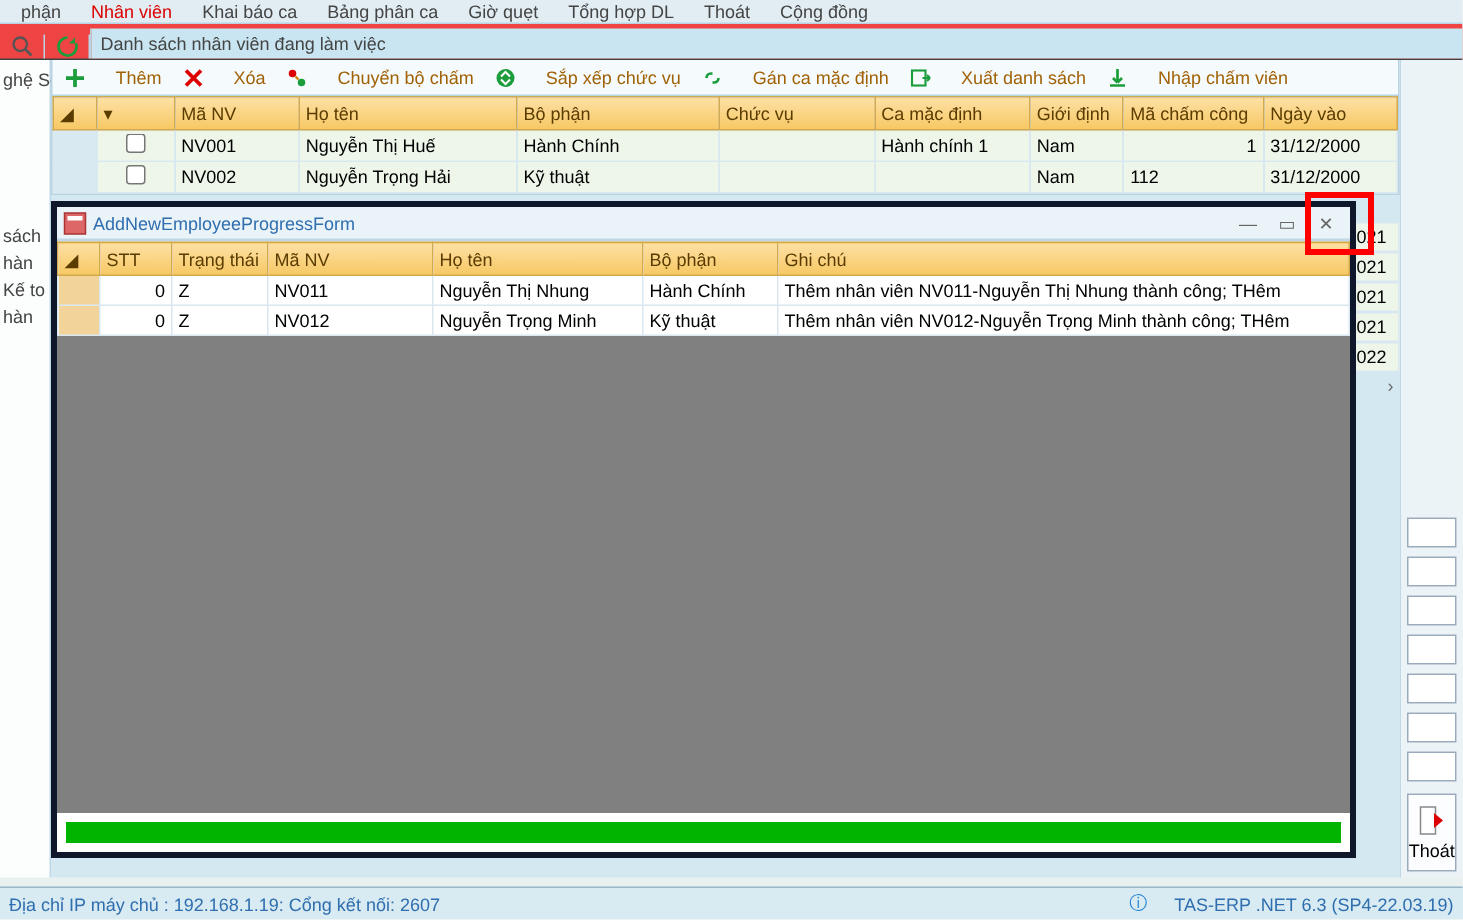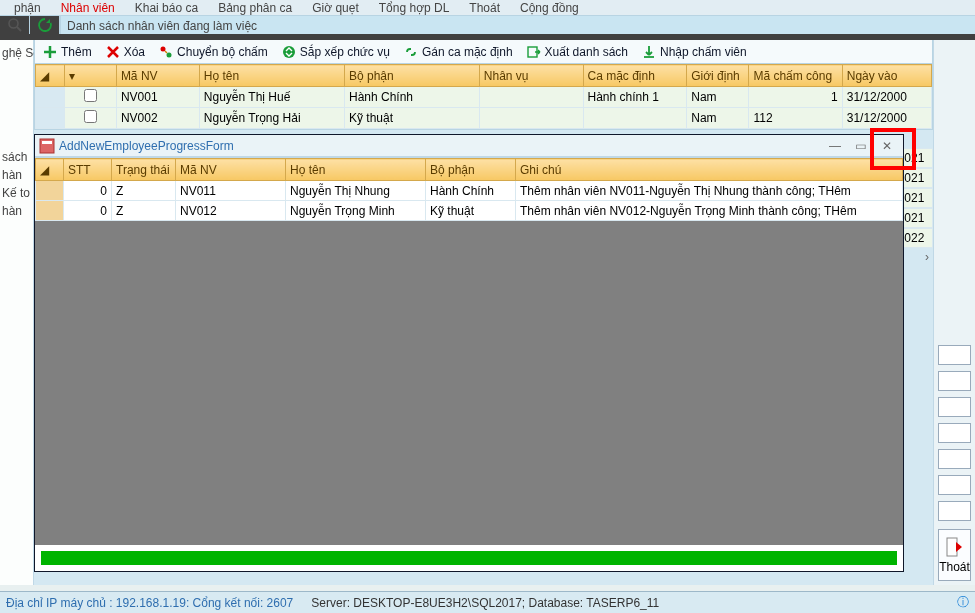--- a/index.html
+++ b/index.html
@@ -2,32 +2,32 @@
 <html><head>
 <meta charset="utf-8">
 <style>
 * { box-sizing: border-box; margin: 0; padding: 0; font-family: Tahoma, Arial, sans-serif; font-size: 12px; }
 html, body { width: 975px; height: 613px; overflow: hidden; background: #e8f0f0; }
 
 .menubar { display: flex; align-items: center; height: 16px; padding-left: 4px; border-bottom: 1px solid #b8d4e3; background: #e2edf3; }
 .menubar .item { padding: 3px 10px; color: #444; cursor: pointer; }
 .menubar .item.active { color: #d00; }
 
-.toolbar-row { display: flex; height: 24px; border-bottom: 6px solid #404040; background: #404040; }
+.toolbar-row { display: flex; height: 24px; border-bottom: 1px solid #404040; background: #ef4444; align-items: flex-end; }
 .tool-cell { width: 30px; display: flex; align-items: center; justify-content: center; border-right: 1px solid #b8d4e3; cursor: pointer; }
 .icon-svg { width: 16px; height: 16px; }
 
 .main-area { display: flex; height: calc(613px - 22px - 24px - 22px); }
 .left-panel { width: 34px; background: #fcfefd; border-right: 1px solid #c0d8e6; padding: 4px 2px; color: #444; line-height: 1.5; }
 .left-panel .frag { white-space: nowrap; }
 
 .center { flex: 1; position: relative; background: #d4e8f2; }
 .list-title { height: 22px; background: #c9e5f2; border: 1px solid #b8d4e3; padding: 3px 6px; color: #444; }
 .action-bar { height: 24px; display: flex; align-items: center; background: #f5fafc; border: 1px solid #b8d4e3; border-top: none; padding-left: 2px; gap: 2px; }
-.action { display: flex; align-items: center; gap: 4px; padding: 2px 6px; color: #0f172a; cursor: pointer; }
+.action { display: flex; align-items: center; gap: 20px; padding: 2px 6px; color: #a16207; cursor: pointer; }
 .action .ico { width: 14px; height: 14px; display: inline-flex; align-items: center; justify-content: center; }
 
 .grid1 { border: 1px solid #b8d4e3; border-top: none; }
 .grid1 table { border-collapse: collapse; width: 100%; table-layout: fixed; }
 .grid1 th { background: linear-gradient(#fde0a4,#f7c863); border: 1px solid #d4a84c; font-weight: normal; color: #5a3c00; padding: 3px 4px; text-align: left; height: 22px; white-space: nowrap; overflow: hidden; }
 .grid1 th.arrow { width: 28px; background: linear-gradient(#fde0a4,#f7c863); }
 .grid1 th.menu { width: 50px; }
 .grid1 td { border: 1px solid #d9e8f0; padding: 2px 4px; background: #edf6e9; height: 20px; white-space: nowrap; overflow: hidden; }
 .grid1 td.rowhead { width: 28px; background: #d8e9f2; }
 .grid1 td.cb { width: 50px; text-align: center; }
@@ -35,21 +35,21 @@
 
 .right-panel { width: 42px; background: #ebf3f6; border-left: 1px solid #c0d8e6; display: flex; flex-direction: column; }
 .right-filler { flex: 1; }
 .right-panel .fields { display: flex; flex-direction: column; gap: 6px; padding: 4px; }
 .right-panel .fld { height: 20px; border: 1px solid #9ab; background: #fff; }
 .thoat-btn { margin: 4px; padding: 6px 4px; border: 1px solid #9ab; background: #fbfdff; display: flex; flex-direction: column; align-items: center; gap: 2px; cursor: pointer; }
 .thoat-btn .door { width: 22px; height: 22px; }
 
 .hscroll { height: 18px; display:flex; justify-content:flex-end; padding-right:4px; align-items:center; color:#666; }
 
-.dialog { position: absolute; left: 34px; top: 134px; width: 870px; height: 438px; background: #fff; border: 1px solid #0f172a; display: flex; flex-direction: column; }
+.dialog { position: absolute; left: 34px; top: 134px; width: 870px; height: 438px; background: #fff; border: 4px solid #0f172a; display: flex; flex-direction: column; }
 .dlg-title { height: 22px; background: #eaf3f7; border-bottom: 1px solid #c0d8e6; display: flex; align-items: center; padding: 0 4px; }
 .dlg-title .tico { width: 16px; height: 16px; margin-right: 4px; }
 .dlg-title .tlabel { color: #2f6eaf; flex: 1; }
 .dlg-title .winctl { width: 24px; height: 16px; margin-left: 2px; display:flex; align-items:center; justify-content:center; color:#666; cursor:pointer; }
 
 .grid2 { border-top: 1px solid #c0d8e6; }
 .grid2 table { border-collapse: collapse; width: 100%; table-layout: fixed; }
 .grid2 th { background: linear-gradient(#fde0a4,#f7c863); border: 1px solid #d4a84c; font-weight: normal; color: #5a3c00; padding: 3px 4px; text-align: left; height: 22px; white-space:nowrap; overflow:hidden; }
 .grid2 td { border: 1px solid #d9e8f0; padding: 2px 4px; background: #fff; height: 20px; white-space:nowrap; overflow:hidden; }
 .grid2 td.rowhead { width: 28px; background: #f2d49a; }
@@ -186,21 +186,21 @@
             <col style="width:90px">
             <col style="width:86px">
         </colgroup>
         <tbody>
             <tr>
           <th class="arrow">◢</th>
           <th class="menu">▾</th>
           <th>Mã NV</th>
           <th>Họ tên</th>
           <th>Bộ phận</th>
-          <th>Nhân vụ</th>
+          <th>Chức vụ</th>
           <th>Ca mặc định</th>
           <th>Giới định</th>
           <th>Mã chấm công</th>
           <th>Ngày vào</th>
         </tr>
         <tr>
           <td class="rowhead"></td>
           <td class="cb"><input type="checkbox" style=""></td>
           <td>NV001</td>
           <td>Nguyễn Thị Huế</td>
@@ -312,16 +312,16 @@
       </table>
   </div>
   <div class="dlg-body"></div>
   <div class="progress"></div>
 </div>
 
 <div class="highlight-box"></div>
 
 <div class="statusbar">
   <span>Địa chỉ IP máy chủ : 192.168.1.19: Cổng kết nối: 2607</span>
-  <span class="srv">Server: DESKTOP-E8UE3H2\SQL2017; Database: TASERP6_11</span>
   <span class="spacer"></span>
   <span class="info-ico">ⓘ</span>
+  <span>TAS-ERP .NET 6.3 (SP4-22.03.19)</span>
 </div>
 
 </body></html>

